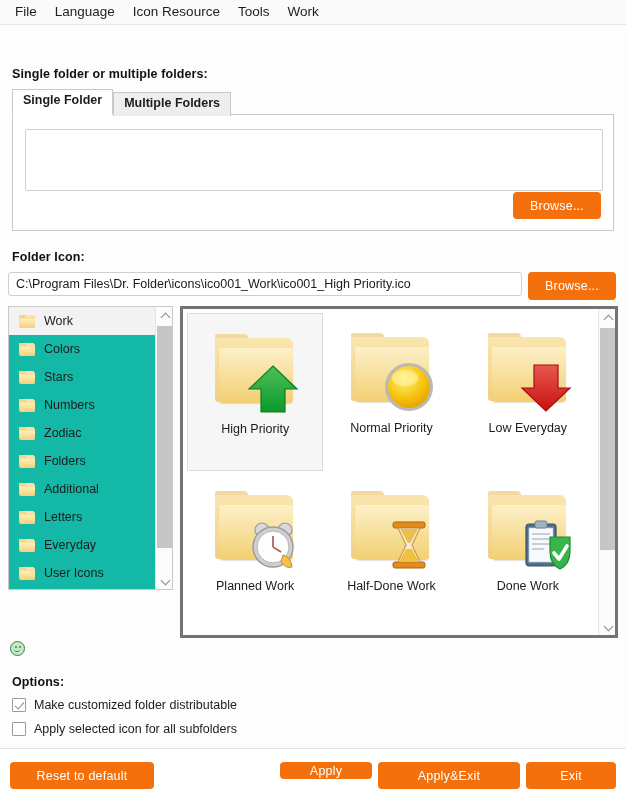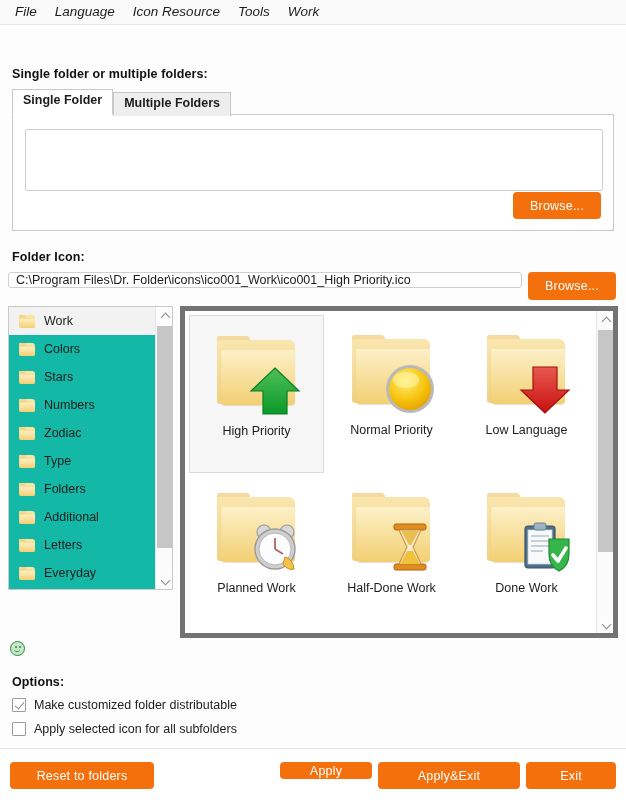--- a/index.html
+++ b/index.html
@@ -28,21 +28,21 @@
     margin-left:12px; font-size:13.5px; color:#8d8d8d; letter-spacing:.1px;
   }
   .wincontrols { position:absolute; right:0; top:0; height:32px; display:flex; }
   .wc { width:46px; height:32px; display:flex; align-items:center; justify-content:center;
         color:#5a5a5a; font-size:13px; }
   .wc svg { display:block; }
 
   
   .menubar {
     height:25px; background:#fafafa; display:flex; align-items:center;
-    border-bottom:1px solid #e6e6e6; padding-left:6px;font-style:italic;
+    border-bottom:1px solid #e6e6e6; padding-left:6px;
   }
   .menu-item {
     font-size:13.5px; color:#1d1d1d; padding:3px 9px; line-height:1;
   }
 
   
   .section-label {
     font-size:12.5px; font-weight:bold; color:#111; letter-spacing:.1px;
   }
 
@@ -71,21 +71,21 @@
     background:#f4700c; color:#ffffff; border:none; border-radius:4px;
     font-size:12.5px; font-family:"Liberation Sans", sans-serif;
     display:flex; align-items:center; justify-content:center;
     cursor:pointer; letter-spacing:.2px;
   }
   .browse-panel { position:absolute; right:12px; bottom:11px; width:88px; height:27px; }
 
   
   .fi-label { position:absolute; left:12px; top:250px; }
   .fi-input {
-    position:absolute; left:8px; top:272px; width:514px; height:16px;
+    position:absolute; left:8px; top:272px; width:514px; height:24px;
     border:1px solid #cfcfcf; border-radius:3px; background:#fff;
     font-size:12.5px; color:#1a1a1a; padding:0 7px; outline:none;
     font-family:"Liberation Sans", sans-serif;
   }
   .fi-browse { position:absolute; left:528px; top:272px; width:88px; height:28px; }
 
   
   .picker { position:absolute; left:8px; top:306px; width:610px; height:332px; }
   .cat-list {
     position:absolute; left:0; top:0; width:165px; height:284px;
@@ -128,21 +128,21 @@
   .chev::before {
     content:''; position:absolute; left:1px; top:2px; width:6px; height:6px;
     border-left:1.6px solid #8a8a8a; border-top:1.6px solid #8a8a8a;
     transform:rotate(45deg);
   }
   .chev.down::before { top:0px; transform:rotate(225deg); }
 
   
   .grid-box {
     position:absolute; left:172px; top:0; width:438px; height:332px;
-    border:5px solid #737373; background:#ffffff; overflow:hidden;text-decoration:underline;
+    border:3px solid #737373; background:#ffffff; overflow:hidden;text-decoration:underline;
   }
   .grid-inner { position:absolute; left:0; top:0; right:17px; bottom:0;
     display:grid; grid-template-columns:repeat(3,1fr); grid-template-rows:158px 158px;
     padding:4px 2px 0 4px;
   }
   .icon-cell {
     display:flex; flex-direction:column; align-items:center; justify-content:flex-start;
     padding-top:10px;
   }
   .icon-cell.selected { background:#f6f6f6; border:1px solid #dcdcdc; }
@@ -273,28 +273,20 @@
             </span>
             <span>Numbers</span>
           </div>
           <div class="cat-row">
             <span class="mini-folder">
               <span class="back"></span>
               <span class="tab2"></span>
               <span class="front"></span>
             </span>
             <span>Zodiac</span>
-          </div>
-          <div class="cat-row">
-            <span class="mini-folder">
-              <span class="back"></span>
-              <span class="tab2"></span>
-              <span class="front"></span>
-            </span>
-            <span>Type</span>
           </div>
           <div class="cat-row">
             <span class="mini-folder">
               <span class="back"></span>
               <span class="tab2"></span>
               <span class="front"></span>
             </span>
             <span>Folders</span>
           </div>
           <div class="cat-row">
@@ -390,21 +382,21 @@
               <div class="badge"><svg viewBox="0 0 52 52" width="52" height="52">
                   <defs>
                     <linearGradient id="rd" x1="0" y1="0" x2="0" y2="1">
                       <stop offset="0" stop-color="#e8584f"></stop>
                       <stop offset="1" stop-color="#c8110f"></stop>
                     </linearGradient>
                   </defs>
                   <path d="M26 50 L2 27 L14 27 L14 4 L38 4 L38 27 L50 27 Z" fill="url(#rd)" stroke="#a60f0d" stroke-width="1.2"></path>
                 </svg></div>
             </div>
-            <div class="icon-label">Low Language</div>
+            <div class="icon-label">Low Everyday</div>
           </div>
           <div class="icon-cell">
             <div class="bigicon">
               <span class="bf-tab"></span>
               <span class="bf-back"></span>
               <span class="bf-front"></span>
               <div class="badge"><svg viewBox="0 0 52 52" width="52" height="52">
                   <circle cx="15" cy="11" r="7" fill="#d8d8d8" stroke="#9a9a9a" stroke-width="1.2"></circle>
                   <circle cx="38" cy="11" r="7" fill="#d8d8d8" stroke="#9a9a9a" stroke-width="1.2"></circle>
                   <circle cx="26" cy="28" r="20" fill="#cfcfcf" stroke="#9a9a9a" stroke-width="1.4"></circle>
@@ -480,18 +472,18 @@
     <span class="cbox checked"></span>
     <span class="opt-text">Make customized folder distributable</span>
   </div>
   <div class="opt-row r2">
     <span class="cbox"></span>
     <span class="opt-text">Apply selected icon for all subfolders</span>
   </div>
 
   <div class="footer-sep"></div>
   <div class="footer">
-    <button class="btn-orange btn-reset">Reset to folders</button>
+    <button class="btn-orange btn-reset">Reset to default</button>
     <button class="btn-orange btn-apply">Apply</button>
     <button class="btn-orange btn-applyexit">Apply&amp;Exit</button>
     <button class="btn-orange btn-exit">Exit</button>
   </div>
 </div>
 
 </body></html>

